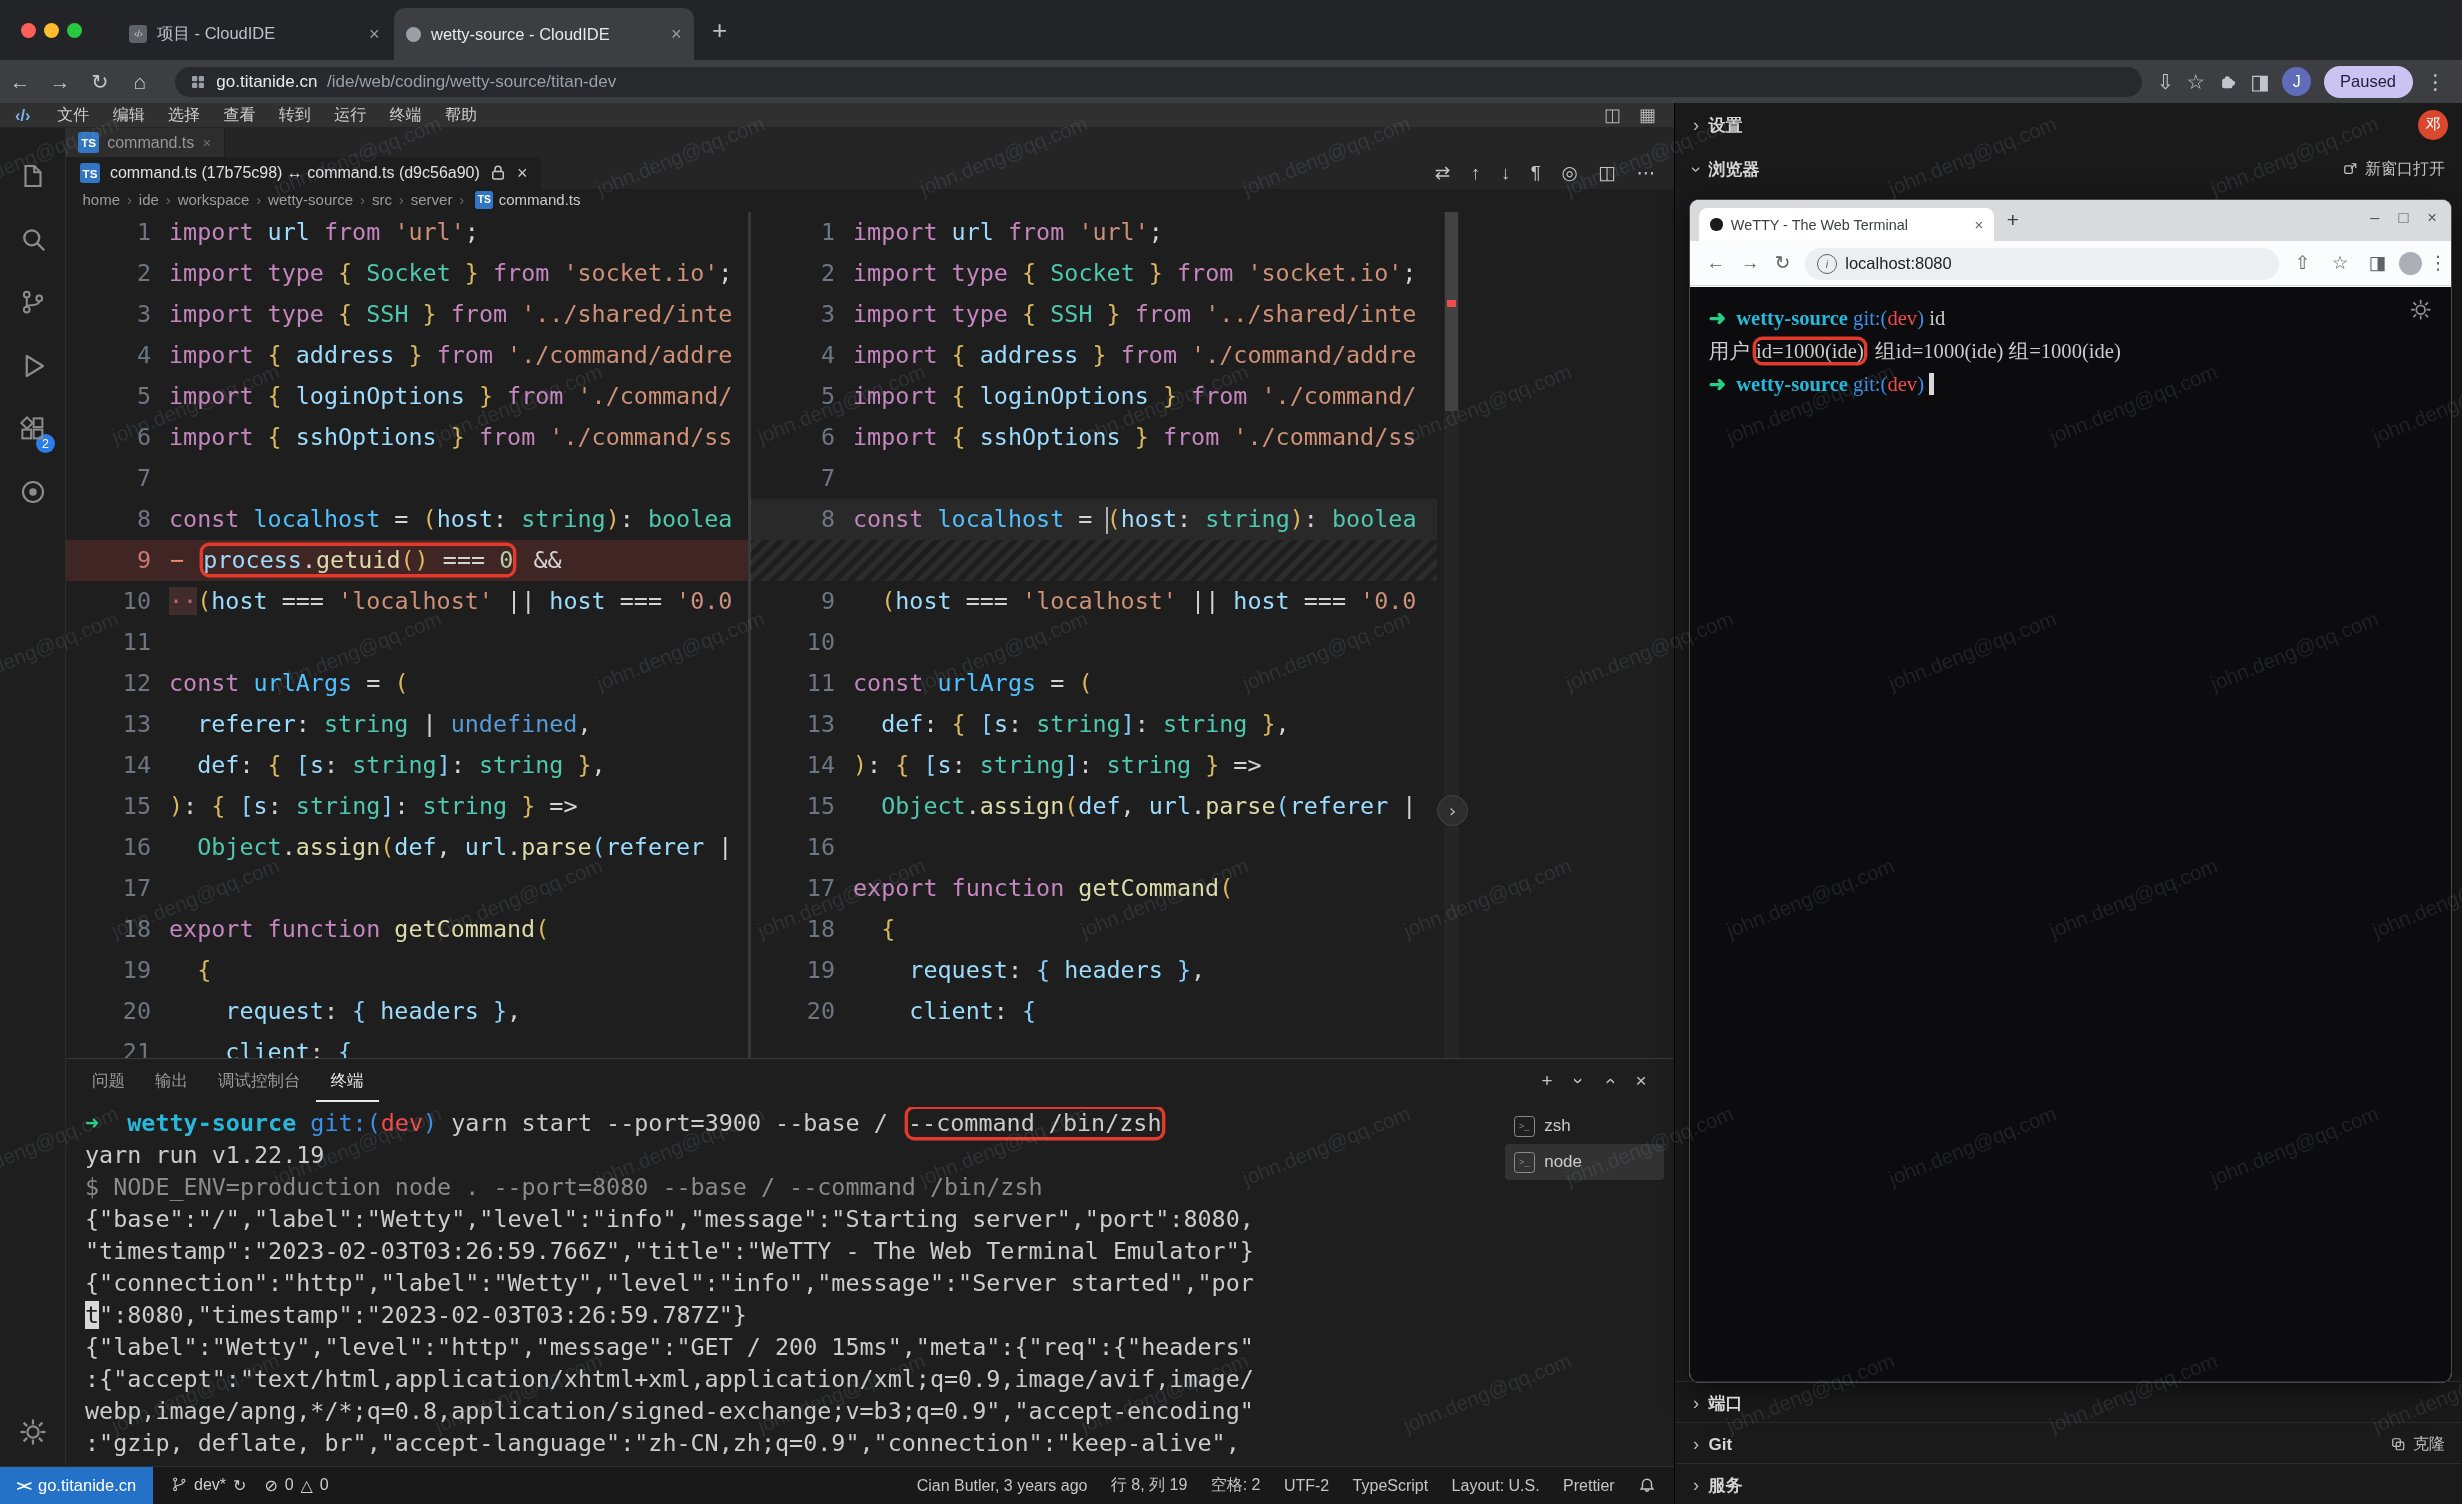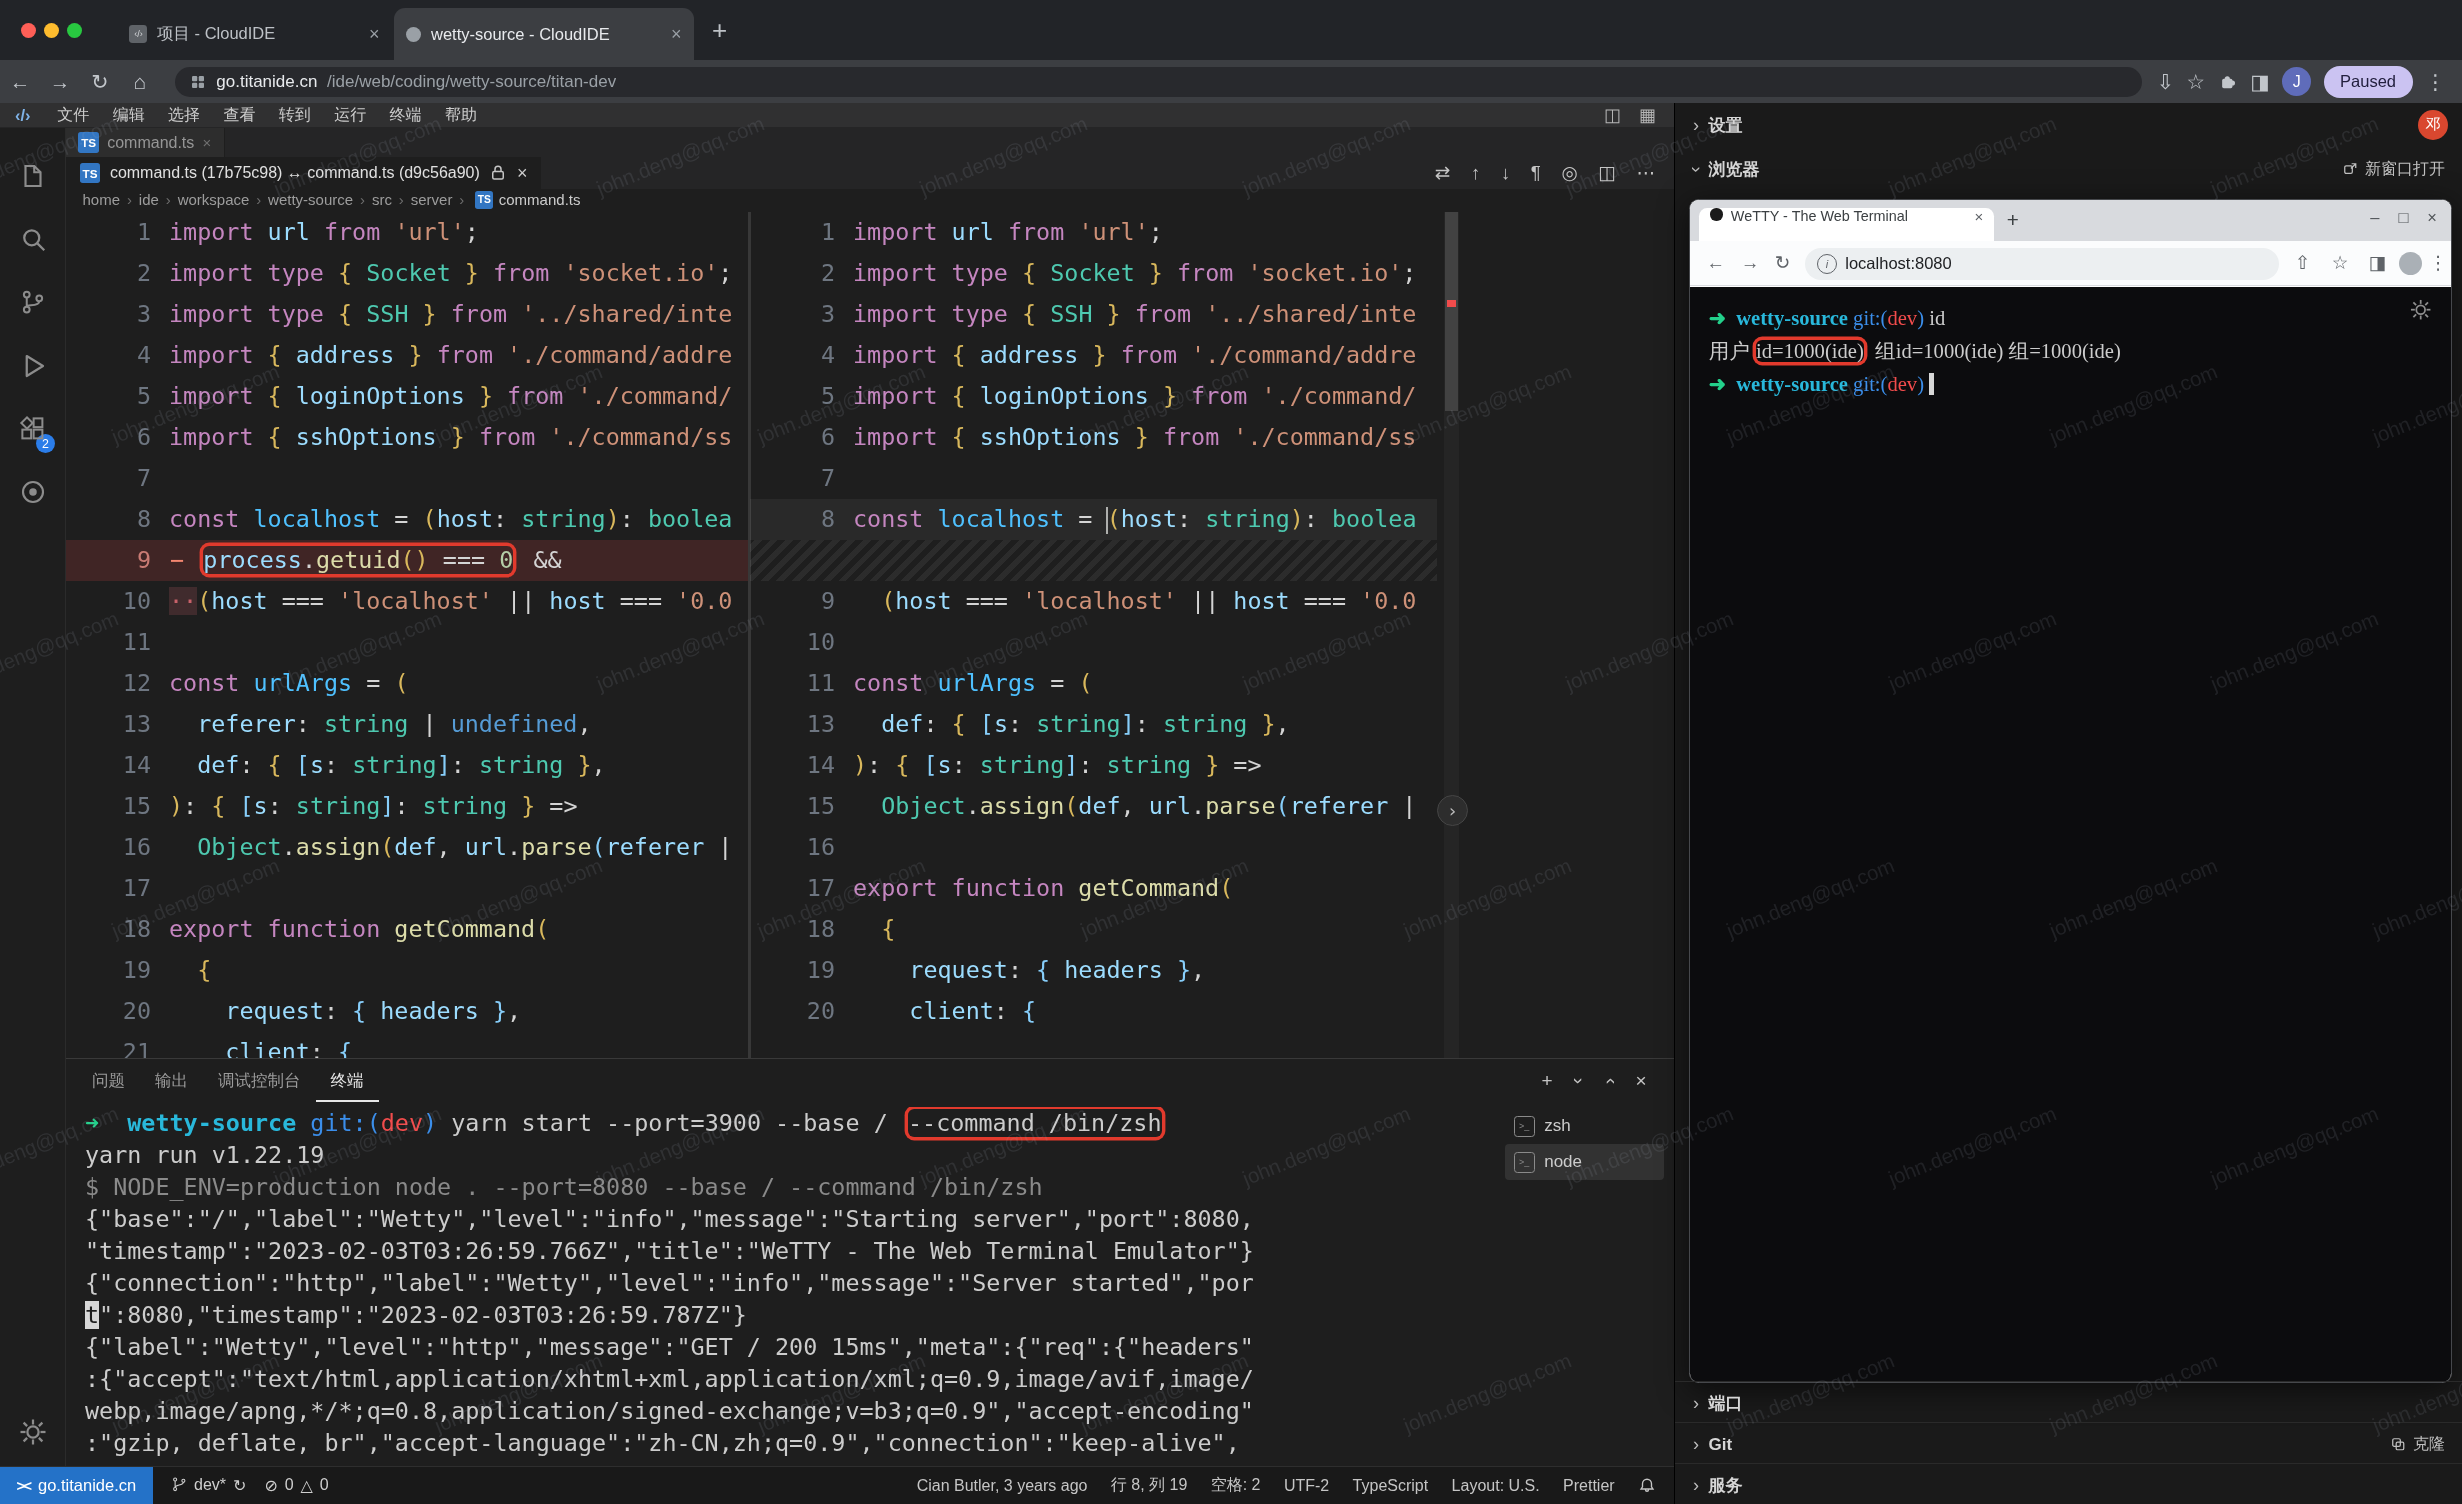--- a/index.html
+++ b/index.html
@@ -117,21 +117,21 @@
   .rp-row{position:absolute;left:0;width:100%;height:44px;display:flex;align-items:center;gap:9.6px;padding:0 18px;box-sizing:border-box;}
   .rp-row .chev{font-size:18px;color:#bdbdbd;}
   .rp-title{font-size:17px;color:#d6d6d6;font-weight:bold;}
   .rp-right{margin-left:auto;display:flex;align-items:center;gap:6.9px;color:#c0c0c0;font-size:16px;justify-content:space-between;}
   #deng{position:absolute;right:15px;top:6.9px;width:30px;height:30px;border-radius:50%;background:#d9472f;color:#fff;font-size:15px;display:flex;align-items:center;justify-content:center;}
   .rp-sep{border-top:1.4px solid #2a2a2a;}
 
   
   #miniwin{position:absolute;left:13.7px;top:96px;width:761px;height:1182px;border-radius:9.6px;overflow:hidden;background:#fff;box-shadow:0 6.9px 30px rgba(0,0,0,0.55);border:0.7px solid #46484c;}
   #mw-tabstrip{position:absolute;left:0;top:0;width:100%;height:41px;background:#d8dade;}
-  #mw-tab{position:absolute;left:9.6px;top:8.2px;width:295px;height:33px;background:#fff;border-radius:8.2px 8.2px 0 0;display:flex;align-items:flex-start;gap:8.2px;padding:0 11px;box-sizing:border-box;}
+  #mw-tab{position:absolute;left:9.6px;top:8.2px;width:295px;height:33px;background:#fff;border-radius:8.2px 8.2px 0 0;display:flex;align-items:center;gap:8.2px;padding:0 11px;box-sizing:border-box;}
   #mw-tab .fav{width:12.4px;height:12.4px;border-radius:50%;background:#1b1b1b;flex:none;}
   #mw-tab .title{font-size:14.4px;color:#3c4043;white-space:nowrap;overflow:hidden;text-overflow:ellipsis;flex:1;}
   #mw-tab .x{color:#5f6368;font-size:15px;flex:none;}
   #mw-plus{position:absolute;left:317px;top:8.2px;font-size:20.6px;color:#3c4043;}
   #mw-controls{position:absolute;right:13.7px;top:8.2px;display:flex;gap:19px;font-size:16.5px;color:#52565a;}
   #mw-toolbar{position:absolute;left:0;top:41px;width:100%;height:45px;background:#fbfcfd;border-bottom:0.7px solid #dadce0;box-sizing:border-box;}
   .mw-ic{position:absolute;top:11px;font-size:18.6px;color:#5f6368;}
   #mw-url{position:absolute;left:115px;top:6.9px;width:474px;height:32px;background:#eceff1;border-radius:16px;display:flex;align-items:center;gap:8.2px;padding:0 12.4px;box-sizing:border-box;}
   .i-circle{width:18px;height:18px;border:1.4px solid #5f6368;border-radius:50%;color:#5f6368;font-size:11px;display:flex;align-items:center;justify-content:center;font-style:italic;flex:none;}
   #mw-url .u{font-size:16.5px;color:#202124;}

